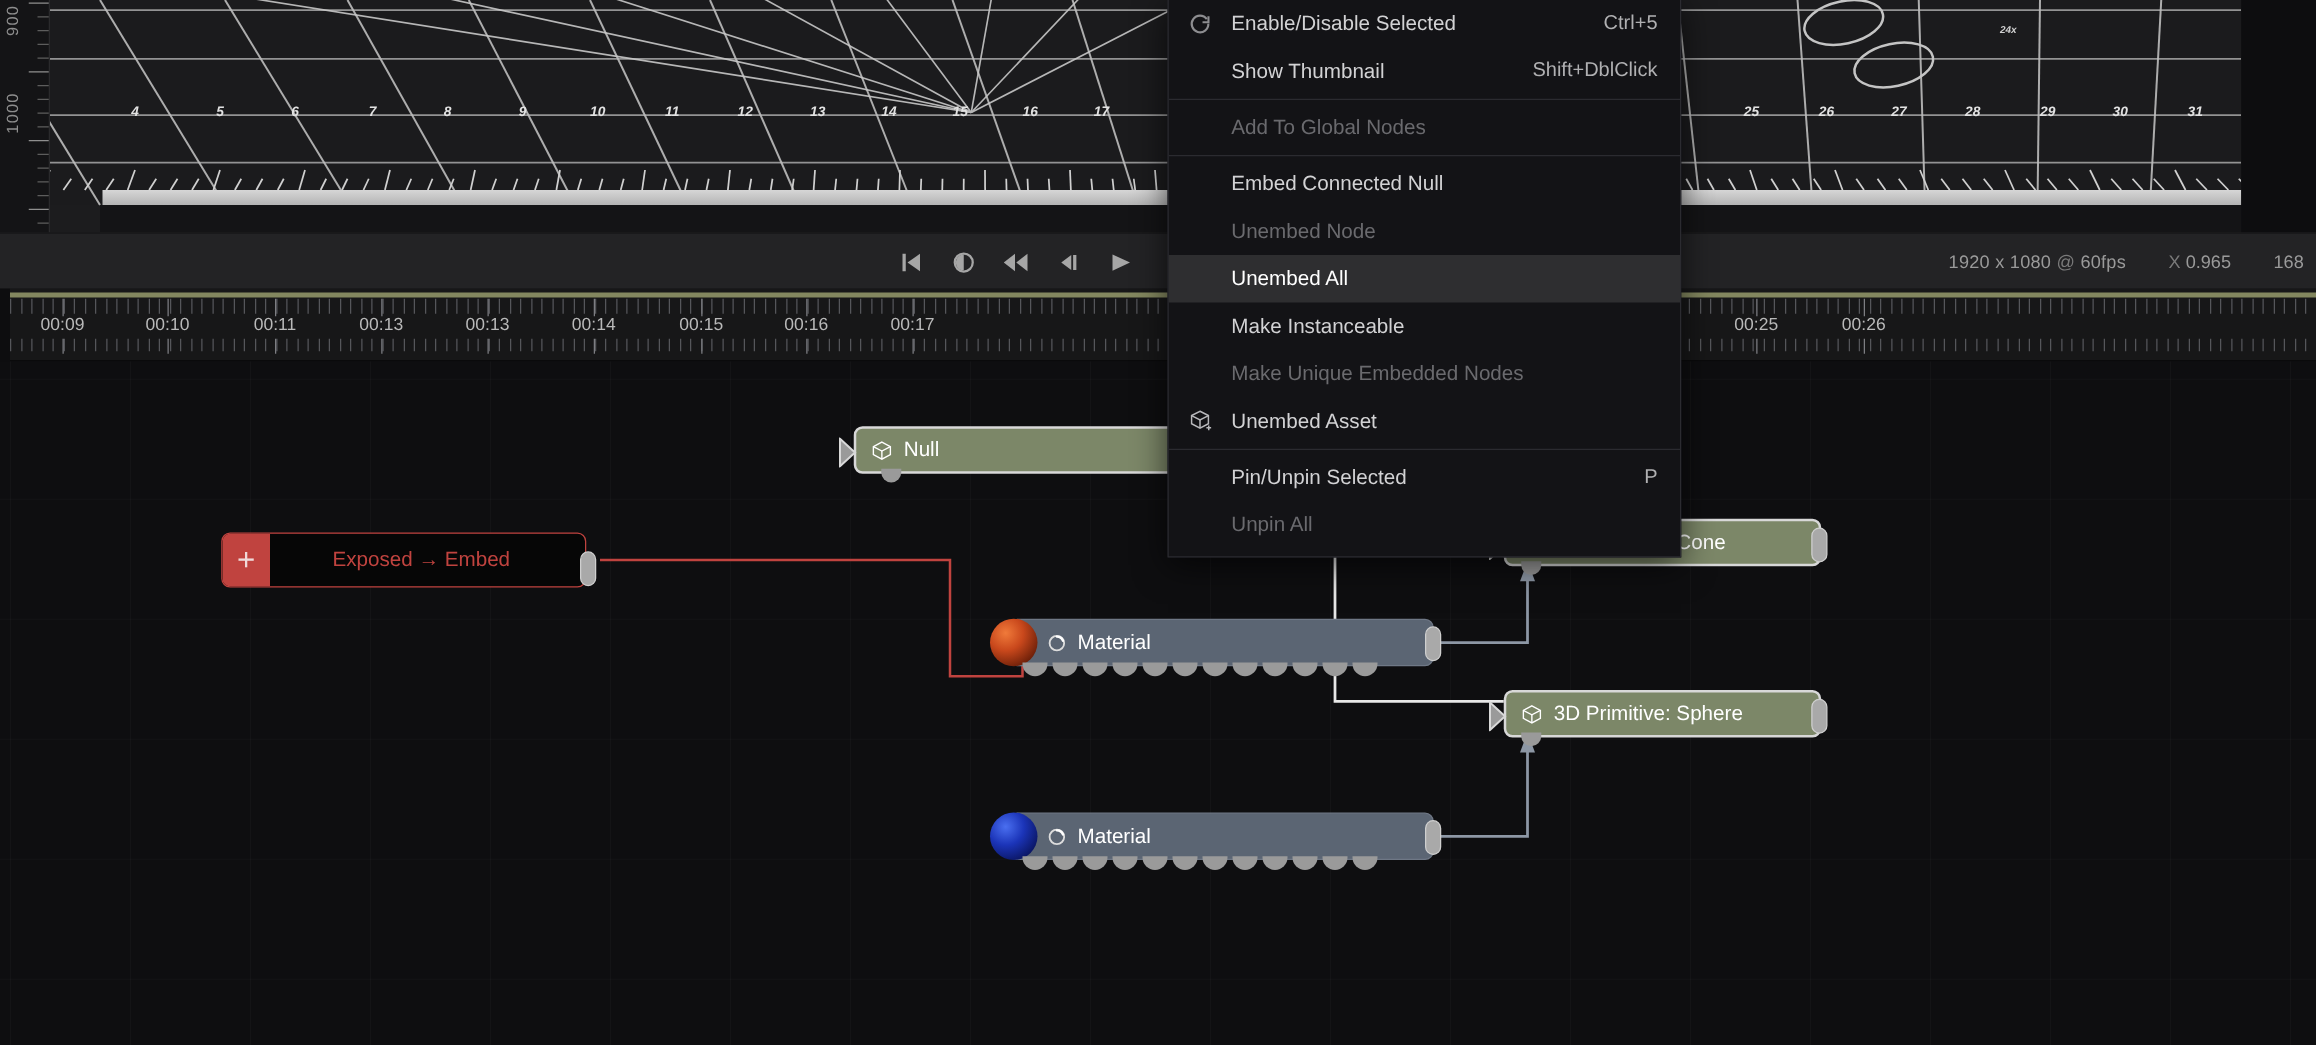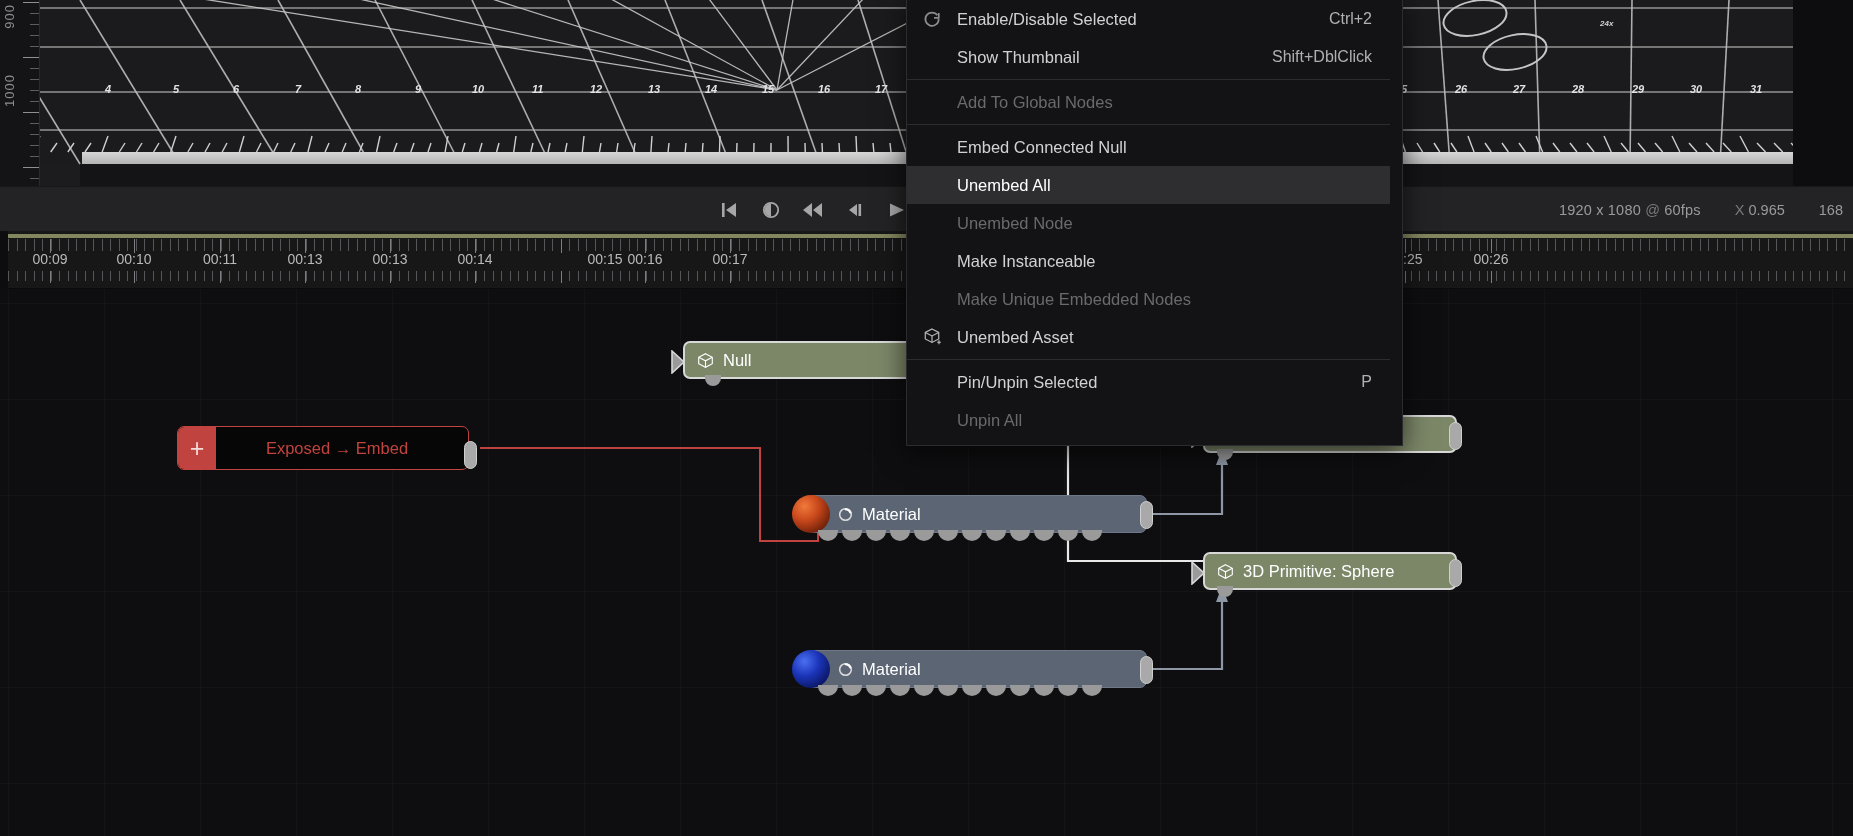--- a/index.html
+++ b/index.html
@@ -172,24 +172,24 @@
     width: 38px; height: 38px; border-radius: 50%;
   }
   .matsphere.orange { background: radial-gradient(circle at 33% 30%, #f07a3a 0%, #c9481c 38%, #6e2009 78%, #3a1004 100%); }
   .matsphere.blue   { background: radial-gradient(circle at 33% 30%, #4a6ff0 0%, #1b34b8 40%, #0a1560 80%, #050a2e 100%); }
 
   .scallops { position:absolute; left: 10px; bottom: -9px; display:flex; gap: 4px; }
   .scallop { width: 20px; height: 11px; background:#9a9a9a; border-radius: 0 0 10px 10px; }
 
   
   .ctxmenu {
-    position: absolute; left: 906px; top: -1px; width: 497px;
+    position: absolute; left: 934px; top: -1px; width: 411px;
     background: #131316; border: 1px solid #2b2b30;
     box-shadow: 0 6px 26px rgba(0,0,0,.65);
-    padding: 0 12px 6px 0; z-index: 50;
+    padding: 0 0 6px 0; z-index: 50;
   }
   .mi {
     position: relative; display:flex; align-items:center;
     height: 38px; padding: 0 18px 0 0; color: #d2d2d4; font-size: 16.5px;
     cursor: pointer;
   }
   .mi .mi-icon {
     width: 50px; display:flex; align-items:center; justify-content:center;
     flex: 0 0 50px;
   }
@@ -705,21 +705,21 @@
         <div class="tick major" style="left: 1405px; top: 0px; height: 14px;"></div>
         <div class="tick major" style="left: 1491px; top: 0px; height: 14px;"></div>
       </div>
     <div class="tl-labels" id="tlLabels">
         <div class="tl-label" style="left: 50px;">00:09</div>
         <div class="tl-label" style="left: 134px;">00:10</div>
         <div class="tl-label" style="left: 220px;">00:11</div>
         <div class="tl-label" style="left: 305px;">00:13</div>
         <div class="tl-label" style="left: 390px;">00:13</div>
         <div class="tl-label" style="left: 475px;">00:14</div>
-        <div class="tl-label" style="left: 561px; margin-left: 44px;">00:15</div>
+        <div class="tl-label" style="left: 561px;">00:15</div>
         <div class="tl-label" style="left: 645px;">00:16</div>
         <div class="tl-label" style="left: 730px;">00:17</div>
         <div class="tl-label" style="left: 1150px;">00:22</div>
         <div class="tl-label" style="left: 1235px;">00:23</div>
         <div class="tl-label" style="left: 1320px;">00:24</div>
         <div class="tl-label" style="left: 1405px;">00:25</div>
         <div class="tl-label" style="left: 1491px;">00:26</div>
       </div>
     <div class="tl-ticks-bot" id="tlTicksBot">
         <div class="tick" style="left: 8px; top: 0px; height: 10px;"></div>
@@ -1094,44 +1094,44 @@
 
   <div class="ctxmenu" id="ctxMenu">
       <div class="mi">
         <span class="mi-icon">
           <svg width="19" height="19" viewBox="0 0 20 20" fill="none" stroke="#8d8d90" stroke-width="1.8">
             <path d="M15.2 5.6 A7 7 0 1 0 16.5 9.4"></path>
             <polyline points="16.6,3.2 16.6,8.2 11.6,8.2"></polyline>
           </svg>
         </span>
         <span class="mi-label">Enable/Disable Selected</span>
-        <span class="mi-short">Ctrl+2</span>
+        <span class="mi-short">Ctrl+5</span>
       </div>
       <div class="mi">
         <span class="mi-icon"></span>
         <span class="mi-label">Show Thumbnail</span>
         <span class="mi-short">Shift+DblClick</span>
       </div>
       <div class="msep"></div>
       <div class="mi disabled">
         <span class="mi-icon"></span>
         <span class="mi-label">Add To Global Nodes</span>
       </div>
       <div class="msep"></div>
       <div class="mi">
         <span class="mi-icon"></span>
         <span class="mi-label">Embed Connected Null</span>
       </div>
+      <div class="mi disabled">
+        <span class="mi-icon"></span>
+        <span class="mi-label">Unembed Node</span>
+      </div>
       <div class="mi highlight">
         <span class="mi-icon"></span>
         <span class="mi-label">Unembed All</span>
-      </div>
-      <div class="mi disabled">
-        <span class="mi-icon"></span>
-        <span class="mi-label">Unembed Node</span>
       </div>
       <div class="mi">
         <span class="mi-icon"></span>
         <span class="mi-label">Make Instanceable</span>
       </div>
       <div class="mi disabled">
         <span class="mi-icon"></span>
         <span class="mi-label">Make Unique Embedded Nodes</span>
       </div>
       <div class="mi">

